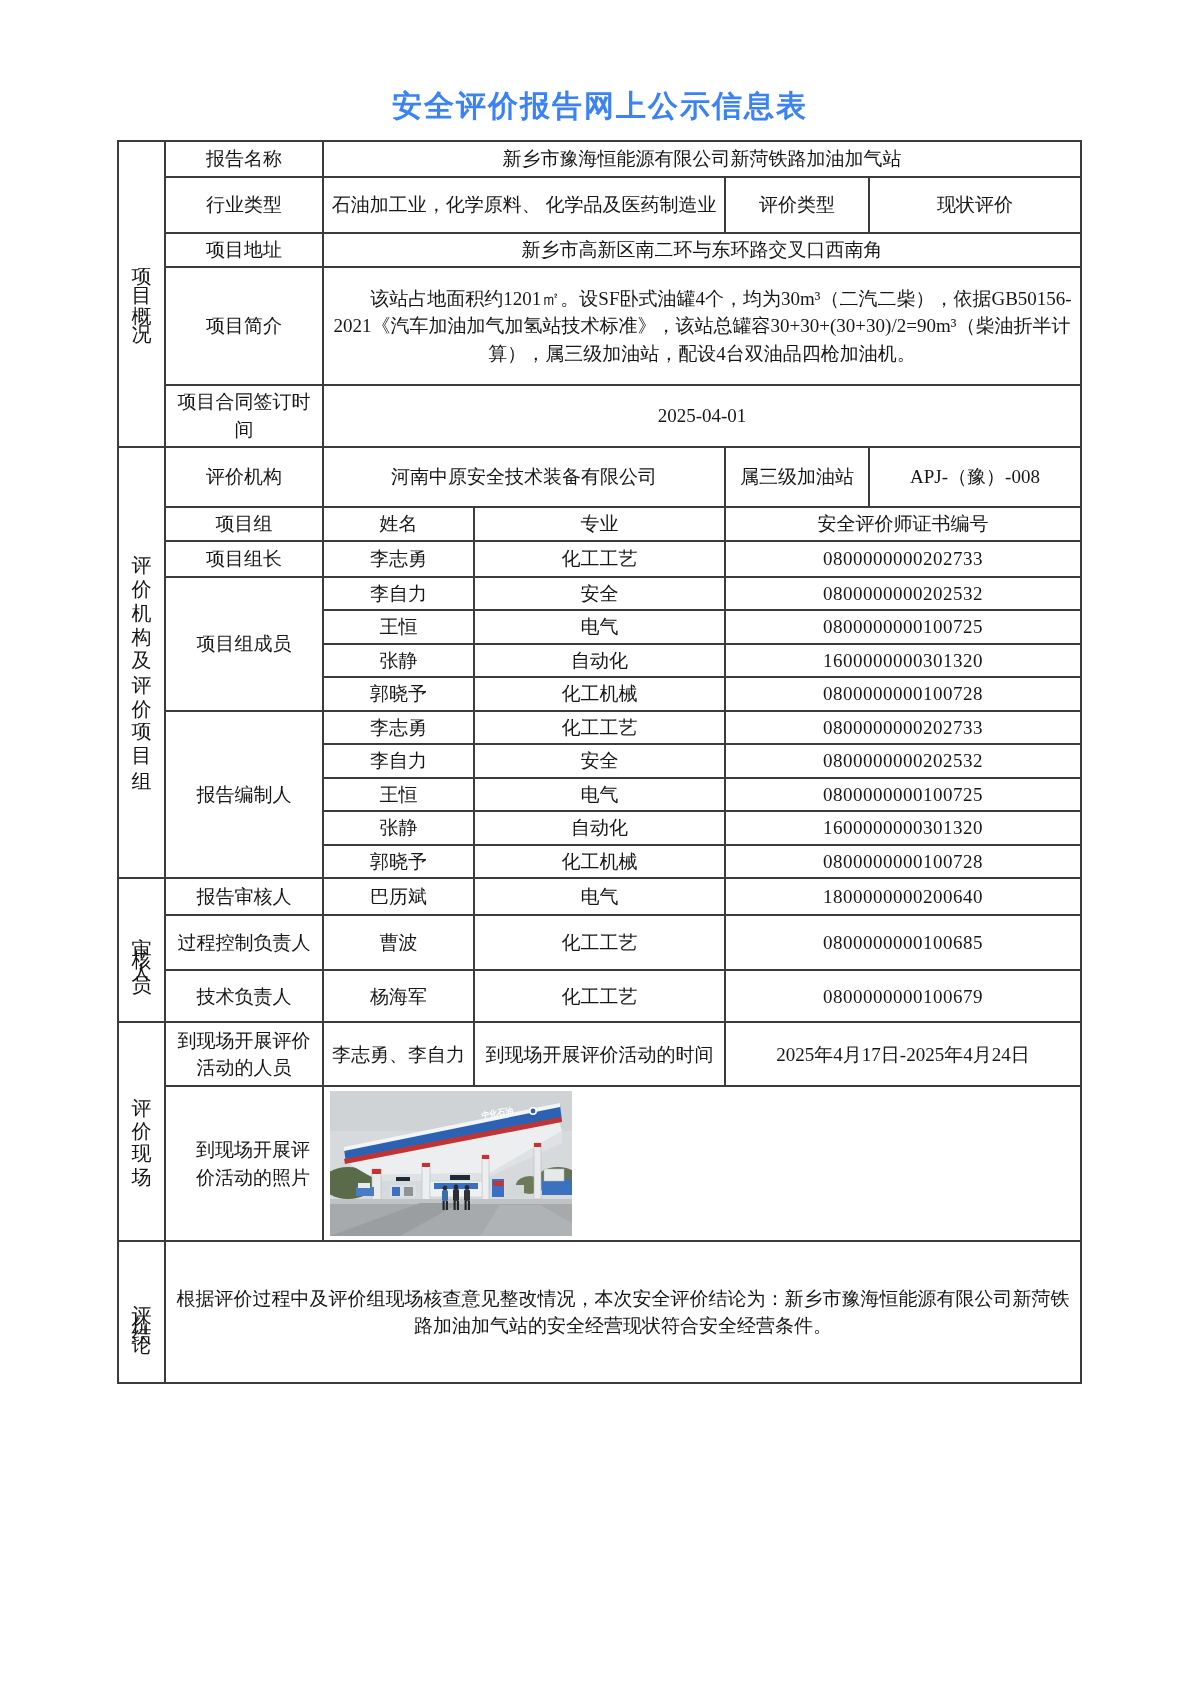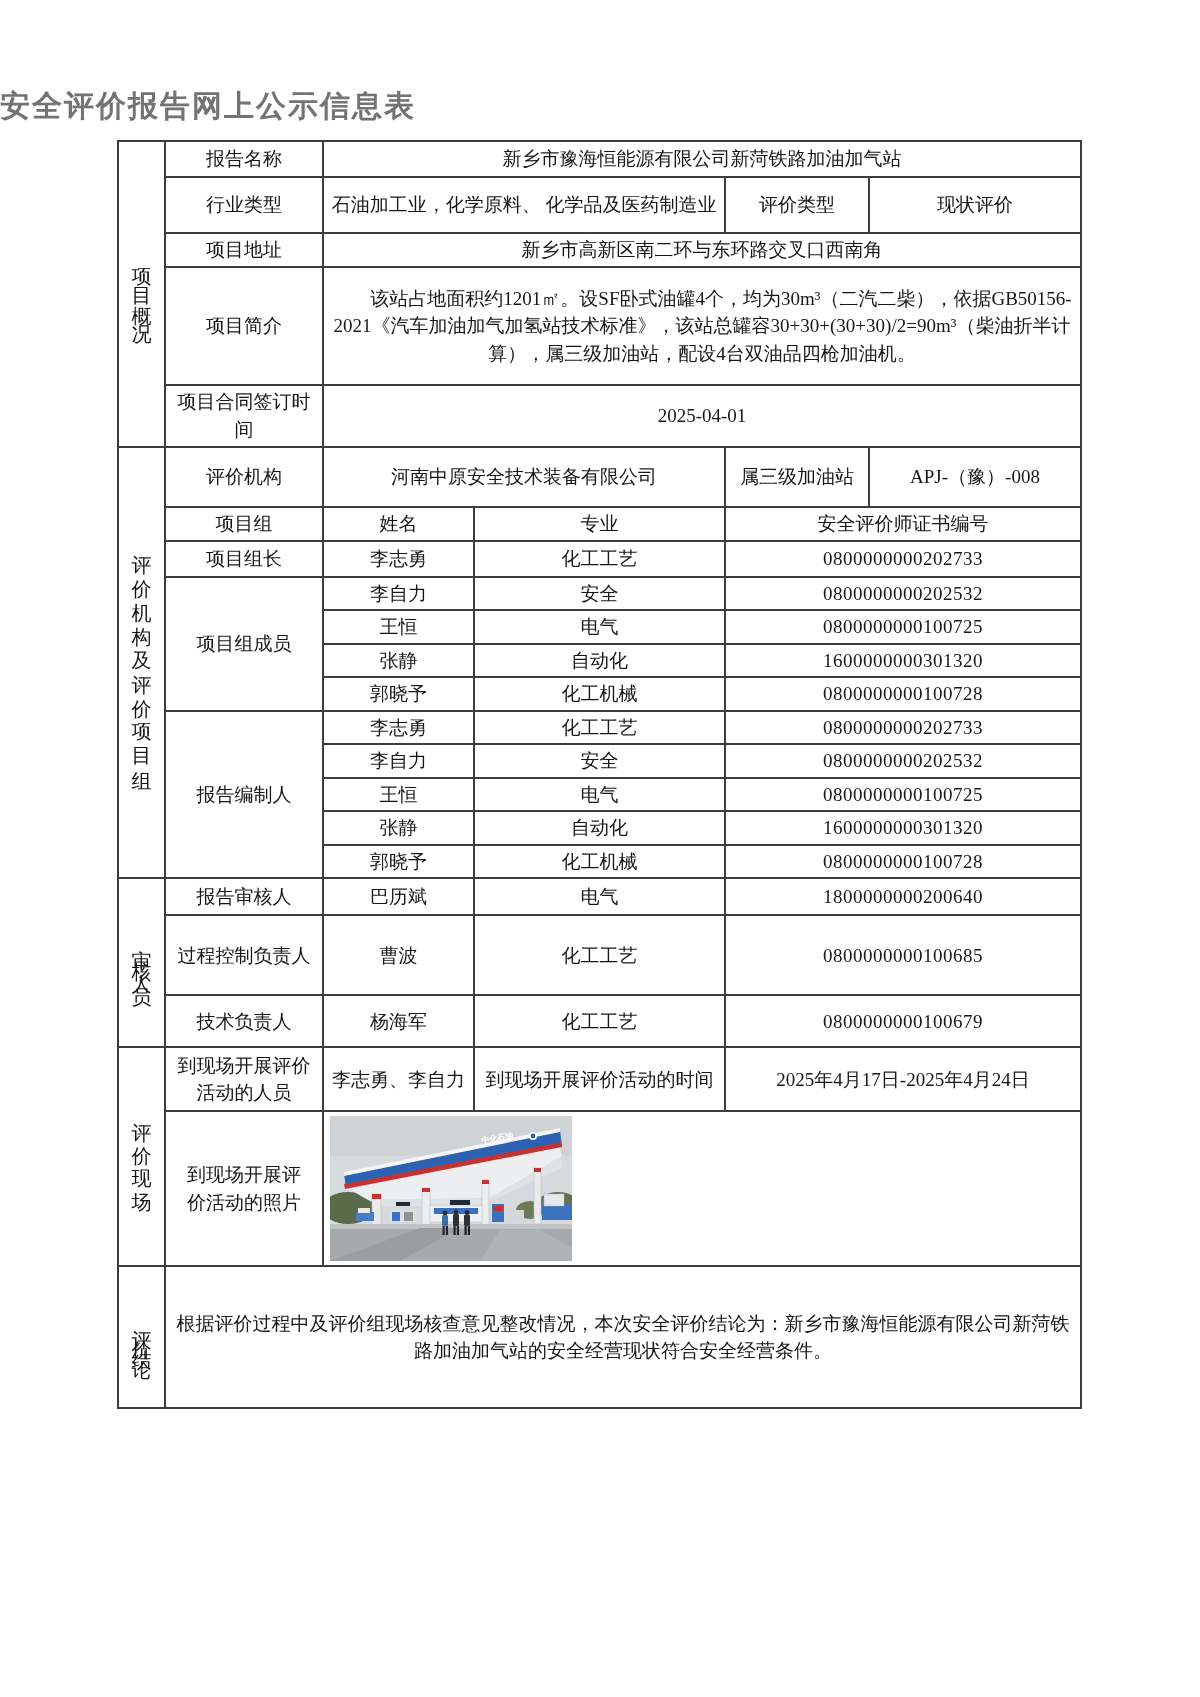--- a/index.html
+++ b/index.html
@@ -2,23 +2,23 @@
 <html><head>
 <meta charset="utf-8">
 <style>
   html,body{margin:0;padding:0;}
   body{
     width:1200px;height:1697px;background:#ffffff;position:relative;
     font-family:"Liberation Serif","DejaVu Serif",serif;color:#171717;
     -webkit-font-smoothing:antialiased;
   }
   .page-title{
-    position:absolute;top:86px;left:0;width:1200px;text-align:left;
+    position:absolute;top:86px;left:0;width:1200px;text-align:center;
     font-family:"Liberation Sans","DejaVu Sans",sans-serif;
-    font-weight:700;font-size:30px;letter-spacing:2px;color:#737373;
+    font-weight:700;font-size:30px;letter-spacing:2px;color:#3b82f6;
   }
   table.report{
     position:absolute;left:117px;top:140px;
     border-collapse:collapse;table-layout:fixed;width:963px;
   }
   table.report td{
     border:2px solid #3c3c3c;
     font-size:19px;line-height:1.45;
     text-align:center;vertical-align:middle;
     padding:2px 6px;overflow:hidden;
@@ -157,42 +157,42 @@
     <td colspan="2" class="num">0800000000100728</td>
   </tr>
 
   <tr style="height:37px">
     <td class="sec" rowspan="3"><span class="vtext vs-review">审核人员</span></td>
     <td class="label">报告审核人</td>
     <td>巴历斌</td>
     <td>电气</td>
     <td colspan="2" class="num">1800000000200640</td>
   </tr>
-  <tr style="height:80px">
+  <tr style="height:55px">
     <td class="label wraplabel">过程控制负责人</td>
     <td>曹波</td>
     <td>化工工艺</td>
     <td colspan="2" class="num">0800000000100685</td>
   </tr>
   <tr style="height:52px">
     <td class="label">技术负责人</td>
     <td>杨海军</td>
     <td>化工工艺</td>
     <td colspan="2" class="num">0800000000100679</td>
   </tr>
 
   <tr style="height:64px">
     <td class="sec" rowspan="2"><span class="vtext vs-site">评价现场</span></td>
     <td class="label wraplabel">到现场开展评价活动的人员</td>
     <td class="wraplabel">李志勇、李自力</td>
     <td class="label timelabel">到现场开展评价活动的时间</td>
     <td colspan="2">2025年4月17日-2025年4月24日</td>
   </tr>
   <tr style="height:155px">
-    <td class="label wraplabel" style="text-align:center;padding:4px 12px;">到现场开展评价活动的照片</td>
+    <td class="label wraplabel" style="text-align:right;padding:4px 12px;">到现场开展评价活动的照片</td>
     <td colspan="4" class="photo-cell">
 
       <svg class="photo-frame" viewBox="0 0 242 145">
 
         <rect x="0" y="0" width="242" height="120" fill="#d7dadc"></rect>
         <rect x="0" y="0" width="242" height="40" fill="#cfd3d6"></rect>
 
         <ellipse cx="18" cy="92" rx="26" ry="16" fill="#5a6b4a"></ellipse>
         <ellipse cx="228" cy="90" rx="22" ry="14" fill="#647252"></ellipse>
         <ellipse cx="200" cy="94" rx="14" ry="9" fill="#6d7a58"></ellipse>

